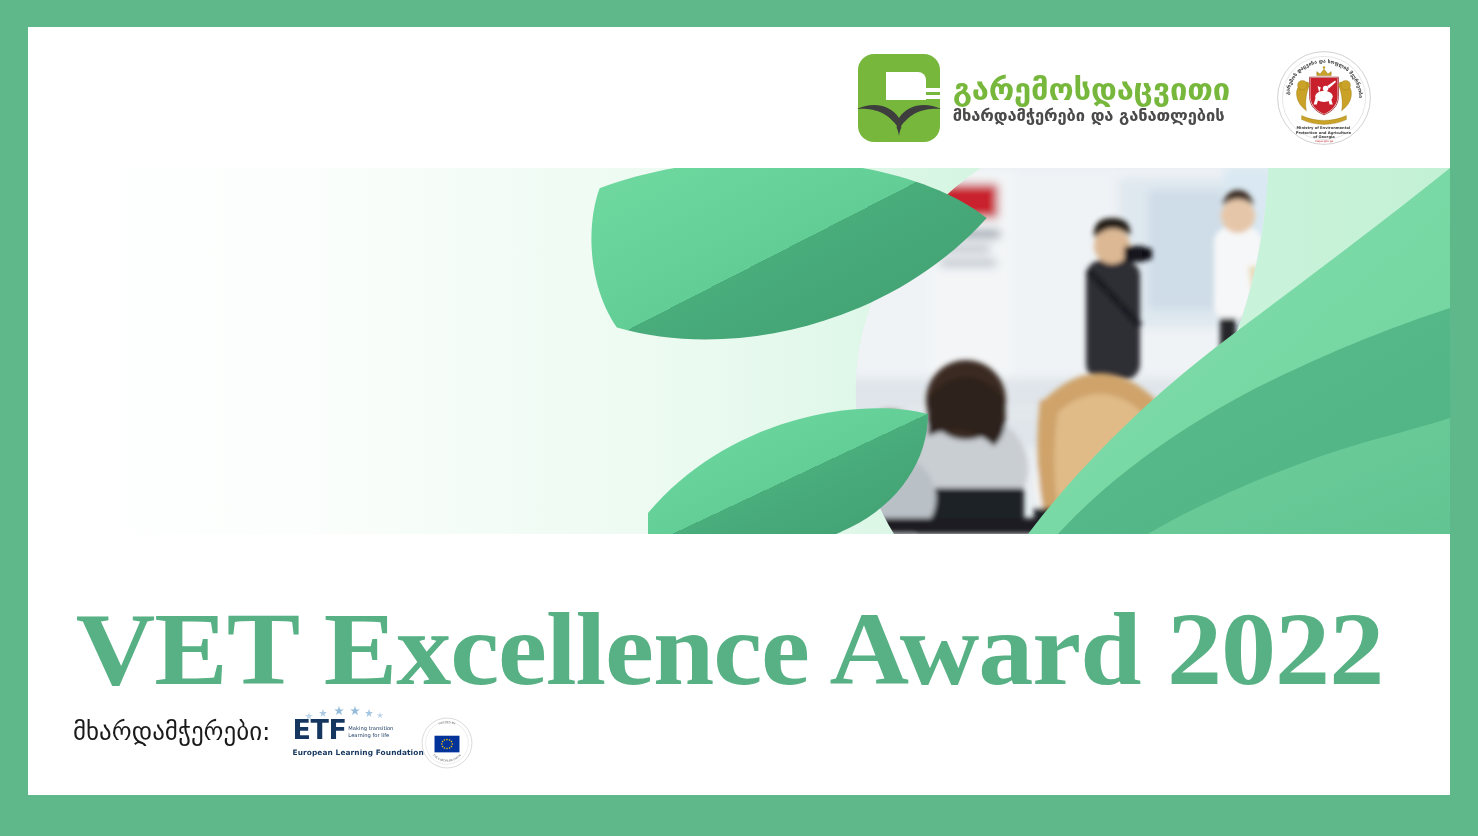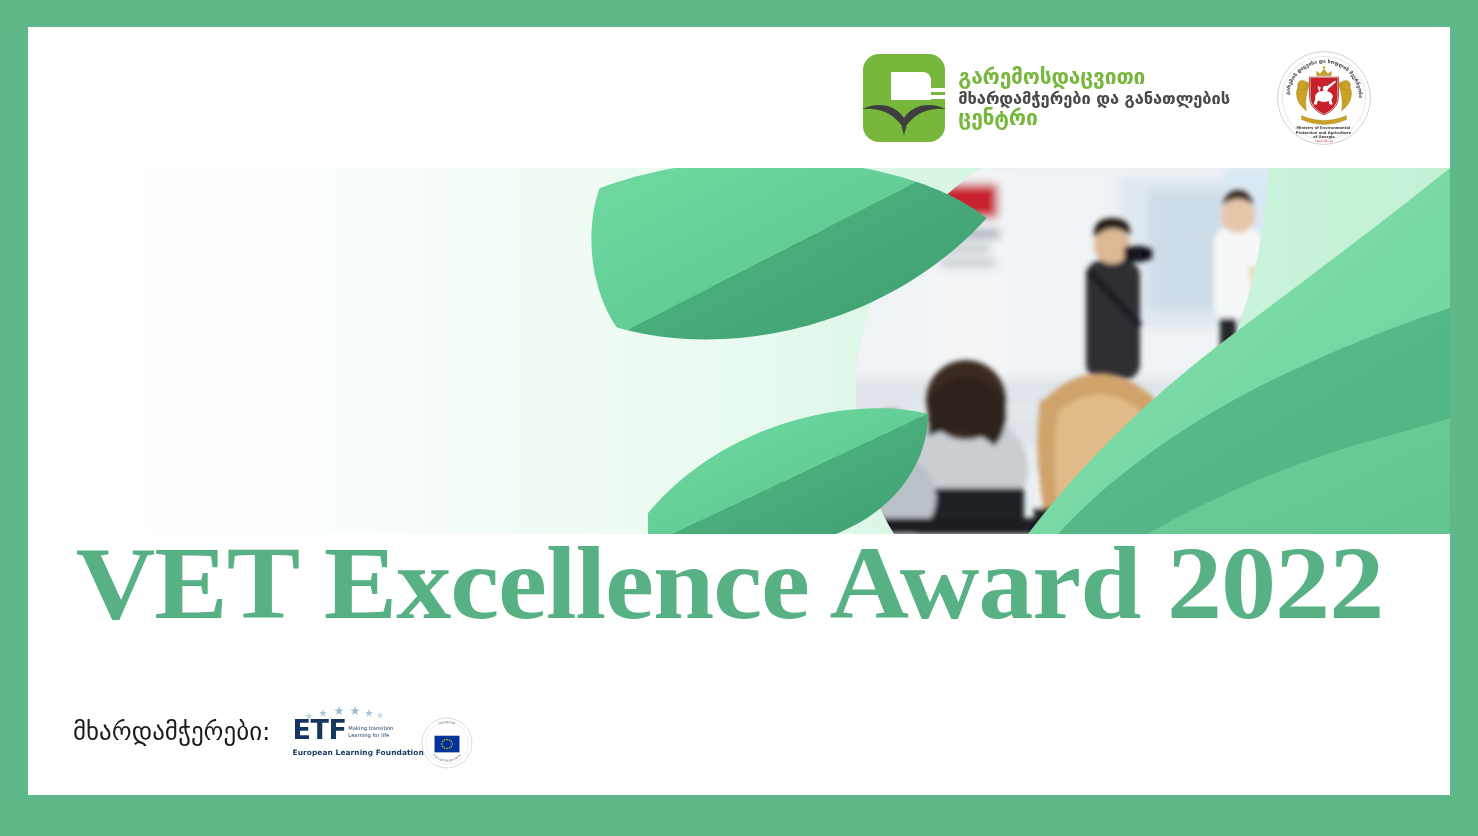--- a/index.html
+++ b/index.html
@@ -64,21 +64,21 @@
     flex: 0 0 auto;
   }
   #eiec-wordmark {
     display: flex;
     flex-direction: column;
     line-height: 1.04;
     padding-top: 2px;
   }
   .eiec-l1 {
     font-family: "DejaVu Sans", sans-serif;
-    font-size: 21px;
+    font-size: 31px;
     font-weight: bold;
     color: #76B73C;
     letter-spacing: -0.2px;
     white-space: nowrap;
   }
   .eiec-l2 {
     font-family: "DejaVu Sans", sans-serif;
     font-size: 16.5px;
     font-weight: bold;
     color: #4a4a4a;
@@ -119,25 +119,25 @@
     left: 0;
     top: 0;
     width: 1422px;
     height: 366px;
   }
 
   
   #title-block {
     position: absolute;
     left: 0;
-    top: 504px;
+    top: 519px;
     width: 1422px;
     height: 155px;
     display: flex;
-    align-items: flex-start;
+    align-items: flex-end;
   }
   #main-title {
     font-family: "Liberation Serif", "DejaVu Serif", serif;
     font-weight: bold;
     font-size: 104px;
     line-height: 1;
     color: #57B184;
     margin: 0;
     padding-left: 45px;
     letter-spacing: -1px;
@@ -230,21 +230,20 @@
             <path d="M30 20 H62 A8 8 0 0 1 70 28 V48 H30 Z" fill="#ffffff"></path>
             <rect x="62" y="36" width="22" height="4" fill="#ffffff"></rect>
             <rect x="62" y="43" width="22" height="4" fill="#ffffff"></rect>
             <path d="M1 57 C16 50 34 52 43 66 C52 52 70 50 85 57 C85 57 70 55 58 62 C48 68 44 76 43 84 C42 76 38 68 28 62 C16 55 1 57 1 57 Z" fill="#3E3E3E"></path>
             <path d="M2 63 C16 58 32 61 41 74 C41 74 33 88 20 86 C8 84 2 72 2 63 Z" fill="#76B73C"></path>
             <path d="M84 63 C70 58 54 61 45 74 C45 74 53 88 66 86 C78 84 84 72 84 63 Z" fill="#76B73C"></path>
           </svg>
           <div id="eiec-wordmark">
             <span class="eiec-l1">გარემოსდაცვითი</span>
             <span class="eiec-l2">მხარდამჭერები და განათლების</span>
-            <span class="eiec-l3">ცენტრი</span>
           </div>
         </div>
 
         <svg id="ministry-seal" viewBox="0 0 120 120">
           <defs>
             <path id="arcTop" d="M 16,60 A 44,44 0 0 1 104,60"></path>
             <path id="arcBot" d="M 20,60 A 40,40 0 0 0 100,60"></path>
           </defs>
           <circle cx="60" cy="60" r="58" fill="#ffffff" stroke="#cfcfcf" stroke-width="1.2"></circle>
           <circle cx="60" cy="60" r="52" fill="none" stroke="#d8d8d8" stroke-width="0.8"></circle>

